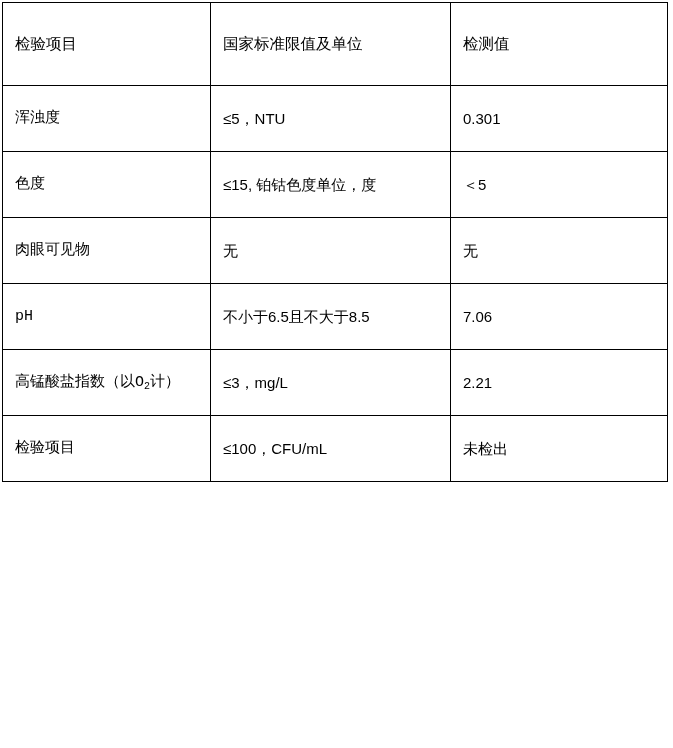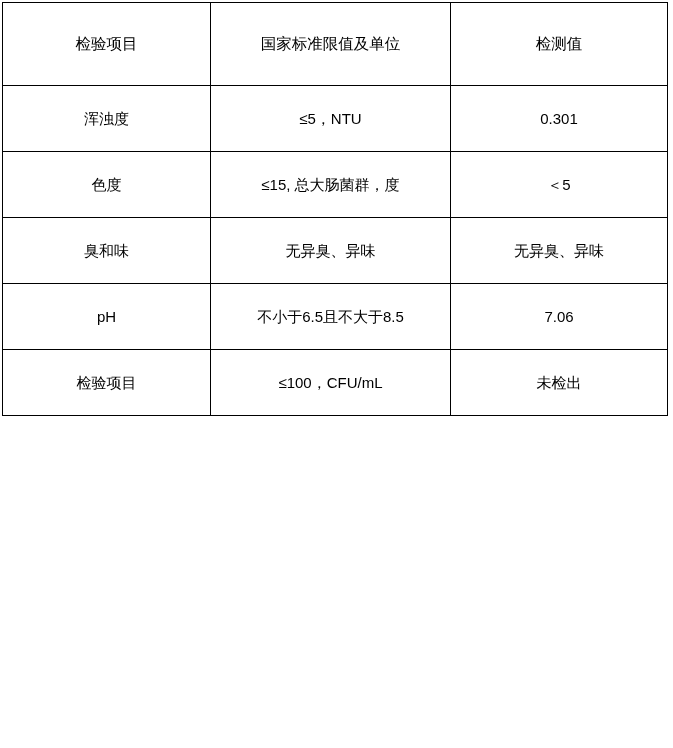--- a/index.html
+++ b/index.html
@@ -21,42 +21,42 @@
     box-sizing: border-box;
   }
   table.report {
     border-collapse: collapse;
     width: 665px;
     margin: 2px 0 0 2px;
     table-layout: fixed;
   }
   table.report td {
     border: 1px solid #000000;
-    text-align: center;
     vertical-align: middle;
     font-size: 15px;
     line-height: 1.45;
-    padding: 4px 2px;
+    padding: 4px 12px;
   }
   col.c1 { width: 208px; }
   col.c2 { width: 240px; }
   col.c3 { width: 217px; }
 
   tr.head td {
     height: 74px;
     font-size: 15.5px;
   }
   tr.row td {
     height: 57px;
   }
   tr.row.tall td {
     height: 60px;
   }
   td.item {
     font-size: 15.5px;
+    font-family: Liberation Mono, monospace;
   }
   td.limit {
     font-size: 14.5px;
   }
   td.value {
     font-size: 15px;
   }
   .two-line {
     display: block;
     line-height: 1.5;
@@ -85,38 +85,43 @@
       </tr>
 
       <tr class="row">
         <td class="item">浑浊度</td>
         <td class="limit">≤5，NTU</td>
         <td class="value">0.301</td>
       </tr>
 
       <tr class="row">
         <td class="item">色度</td>
-        <td class="limit">≤15, 总大肠菌群，度</td>
+        <td class="limit">≤15, 铂钴色度单位，度</td>
         <td class="value">＜5</td>
       </tr>
 
+      <tr class="row">
+        <td class="item">肉眼可见物</td>
+        <td class="limit">无</td>
+        <td class="value">无</td>
+      </tr>
 
-      <tr class="row">
-        <td class="item">臭和味</td>
-        <td class="limit">无异臭、异味</td>
-        <td class="value">无异臭、异味</td>
-      </tr>
 
       <tr class="row">
         <td class="item">pH</td>
         <td class="limit">不小于6.5且不大于8.5</td>
         <td class="value">7.06</td>
       </tr>
 
 
+      <tr class="row">
+        <td class="item"><span>高锰酸盐指数（以O</span><sub>2</sub><span>计）</span></td>
+        <td class="limit">≤3，mg/L</td>
+        <td class="value">2.21</td>
+      </tr>
 
       <tr class="row">
         <td class="item">检验项目</td>
         <td class="limit">≤100，CFU/mL</td>
         <td class="value">未检出</td>
       </tr>
 
 
     </tbody>
   </table>

